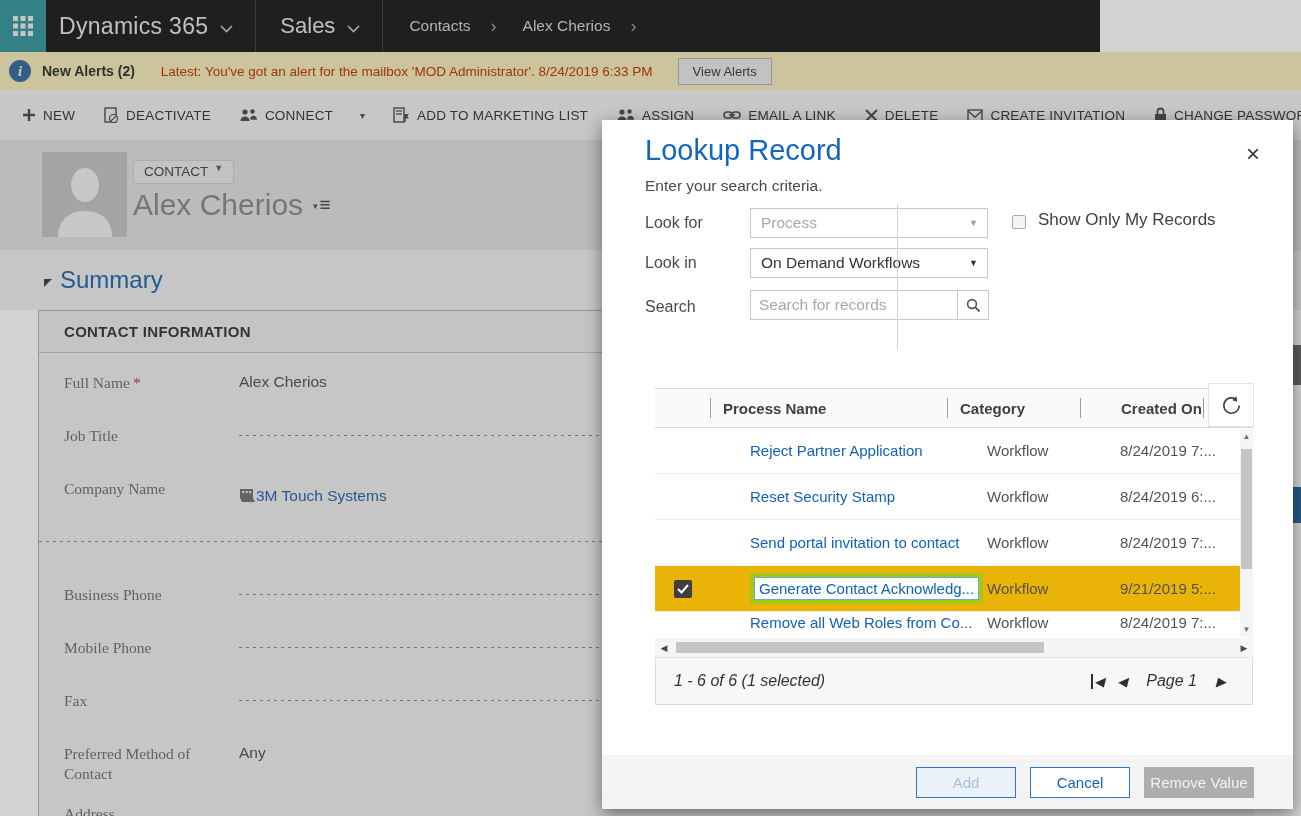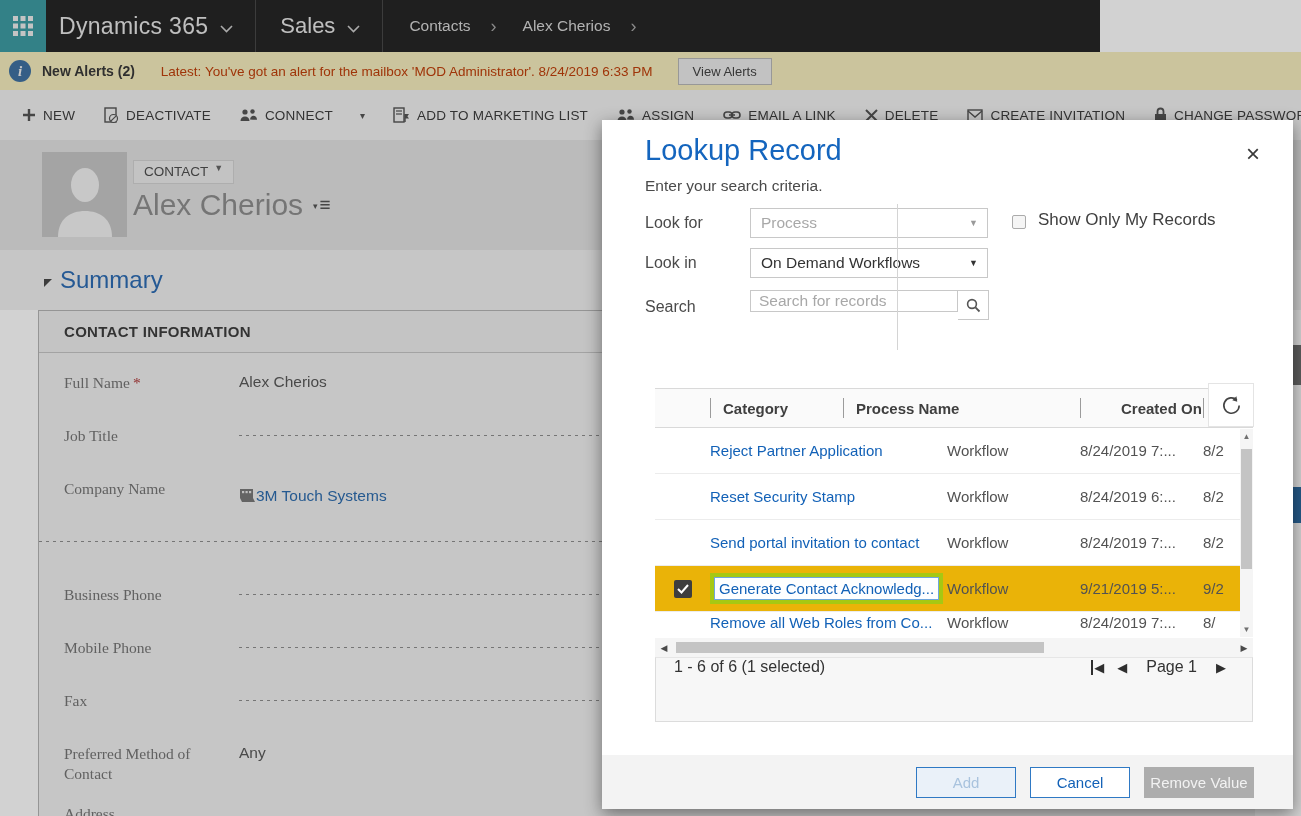--- a/index.html
+++ b/index.html
@@ -61,58 +61,58 @@
   .modal-title { left:43px; top:14px; font-size:29px; font-weight:300; color:#1465BE; }
   .modal-sub { left:43px; top:57px; font-size:15.5px; color:#4A4A4A; }
   .crit-label { left:43px; width:95px; font-size:16px; color:#4A4A4A; }
   .crit-ctrl { left:148px; width:238px; height:30px; }
   .sel { width:100%; height:100%; border:1px solid #C8C8C8; background:#FFF; display:flex; align-items:center; padding:0 10px; font-size:15.5px; position:relative; cursor:pointer; }
   .sel .caret { position:absolute; right:9px; font-size:9px; color:#333; }
   .sel.disabled { color:#A8A8A8; cursor:default; }
   .sel.disabled .caret { color:#9A9A9A; }
   .sel.enabled { color:#333; }
   .searchwrap { display:flex; height:30px; }
-  .searchwrap input { width:208px; height:22px; border:1px solid #C8C8C8; padding:0 8px; font-size:15.5px; color:#333; font-family:inherit; outline:none; }
+  .searchwrap input { width:208px; height:30px; border:1px solid #C8C8C8; padding:0 8px; font-size:15.5px; color:#333; font-family:inherit; outline:none; }
   .searchwrap input::placeholder { color:#A8A8A8; }
   .search-btn { width:31px; height:30px; border:1px solid #C8C8C8; border-left:none; background:#FFF; display:flex; align-items:center; justify-content:center; cursor:pointer; }
   .vdiv { left:295px; top:84px; width:1px; height:146px; background:#D4D4D4; }
   .chkbox { left:410px; top:95px; width:14px; height:14px; border:1px solid #ABABAB; background:#F5F5F5; border-radius:2px; cursor:pointer; }
   .chklabel { left:436px; top:90px; font-size:17px; color:#3F3F3F; }
 
   
   .grid { left:53px; top:268px; width:598px; height:269px; background:#FFF; overflow:hidden; }
   .ghead { height:40px; background:#FAFAFA; border-top:1px solid #D9D9D9; border-bottom:1px solid #D9D9D9; display:flex; align-items:center; }
   .gc { display:flex; align-items:center; height:100%; }
   .gc-cb   { width:55px;  flex:0 0 auto; justify-content:center; }
   .gc-name { width:237px; flex:0 0 auto; }
   .gc-cat  { width:133px; flex:0 0 auto; }
   .gc-date { width:123px; flex:0 0 auto;gap:28px; }
   .gc-ex   { width:37px;  flex:0 0 auto; overflow:hidden; }
   .hsep { width:1px; height:20px; background:#9B9B9B; margin-right:12px; flex:0 0 auto; }
   .ghead .gc { font-size:15px; font-weight:bold; color:#3F3F3F; }
   .grow { height:46px; display:flex; align-items:center; border-bottom:1px solid #ECECEC; background:#FFF; }
   .grow .gc { font-size:15px; color:#525252; }
-  .grow .gc-name { padding-right:8px; }
+  .grow .gc-name { padding-right:8px;margin-left:40px; }
   .glink { color:#1261B7; cursor:pointer; white-space:nowrap; }
   .grow.selrow { background:#eab308; }
   .grow.clipped { height:24px; align-items:flex-start; overflow:hidden; border-bottom:none; }
   .grow.clipped .gc { height:auto; margin-top:2px; }
   .cb-checked { width:18px; height:18px; background:#3E3E3E; border-radius:2px; display:flex; align-items:center; justify-content:center; cursor:pointer; }
   .hl-green { border:4px solid #A6C813; padding:0; display:inline-block; }
   .hl-green .glink { border:1px solid #6FA6DD; padding:2px 4px; display:inline-block; background:#FDFEFF; }
   .refresh-box { left:606px; top:263px; width:46px; height:44px; background:#FFF; border:1px solid #E4E4E4; display:flex; align-items:center; justify-content:center; cursor:pointer; }
   .vscroll { position:absolute; right:0; top:41px; width:13px; height:208px; background:#F5F5F5; }
   .vscroll .arr { position:absolute; left:0; width:13px; text-align:center; font-size:8px; color:#707070; cursor:pointer; }
   .vthumb { position:absolute; left:1px; top:20px; width:11px; height:120px; background:#C4C4C4; cursor:grab; }
   .hscroll { position:absolute; left:0; bottom:0; width:598px; height:19px; background:#F5F5F5; display:flex; align-items:center; }
   .hscroll .arr { font-size:9px; color:#4A4A4A; width:18px; text-align:center; cursor:pointer; }
   .hthumb { width:368px; height:11px; background:#C4C4C4; margin-left:3px; cursor:grab; }
   .hscroll .arr.right { margin-left:auto; }
 
-  .gfooter { left:53px; top:537px; width:598px; height:65px; background:#F7F7F7; border:1px solid #DCDCDC; border-top:1px solid #E6E6E6; display:flex; align-items:flex-start; }
+  .gfooter { left:53px; top:537px; width:598px; height:48px; background:#F7F7F7; border:1px solid #DCDCDC; border-top:1px solid #E6E6E6; display:flex; align-items:center;font-style:italic; }
   .gstatus { font-size:16px; color:#333; margin-left:18px; }
   .pager { margin-left:auto; margin-right:26px; display:flex; align-items:center; gap:13px; }
   .pg-ic { color:#2F2F2F; font-size:13px; cursor:pointer; display:flex; align-items:center; }
   .pg-first { border-left:2px solid #2F2F2F; padding-left:1px; }
   .pg-label { font-size:16px; color:#333; margin:0 6px; }
 
   .mfooter { left:0; top:635px; width:691px; height:54px; background:#F3F3F3; display:flex; align-items:center; justify-content:flex-end; padding-right:39px; gap:14px; }
   .btn { height:31px; font-size:15px; display:flex; align-items:center; justify-content:center; font-family:inherit; cursor:pointer; }
   .btn-add { width:100px; background:#EAF1F9; border:1px solid #2F79C4; color:#A9C3DE; }
   .btn-cancel { width:100px; background:#FFF; border:1px solid #2F79C4; color:#1261B7; }
@@ -350,27 +350,27 @@
     </div>
   </div>
 
   <div class="abs vdiv"></div>
   <div class="abs chkbox"></div>
   <div class="abs chklabel">Show Only My Records</div>
 
   <div class="abs grid">
     <div class="ghead">
       <div class="gc gc-cb"></div>
+      <div class="gc gc-name">
+          <span class="hsep"></span>
+          <span>Process Name</span>
+        </div>
       <div class="gc gc-cat">
           <span class="hsep"></span>
           <span>Category</span>
-        </div>
-      <div class="gc gc-name">
-          <span class="hsep"></span>
-          <span>Process Name</span>
         </div>
       <div class="gc gc-date">
           <span class="hsep"></span>
           <span>Created On</span>
         </div>
       <div class="gc gc-ex">
           <span class="hsep"></span>
           <span>I</span>
         </div>
     </div>

